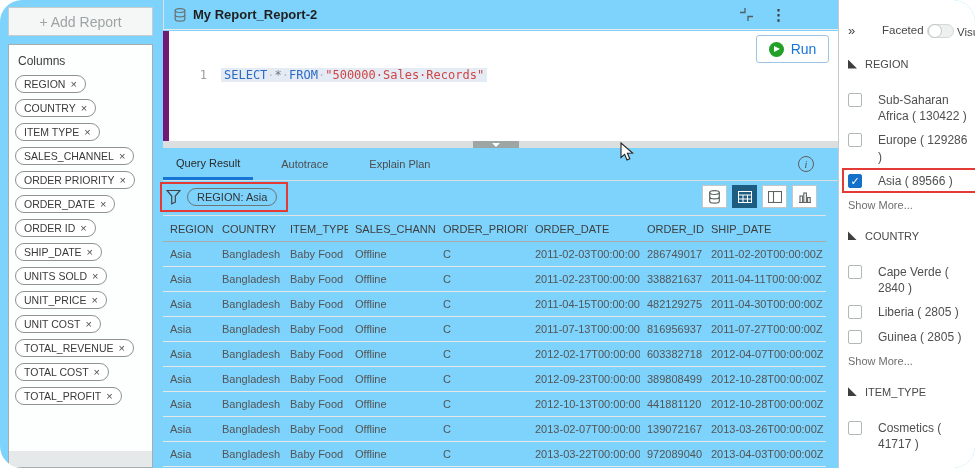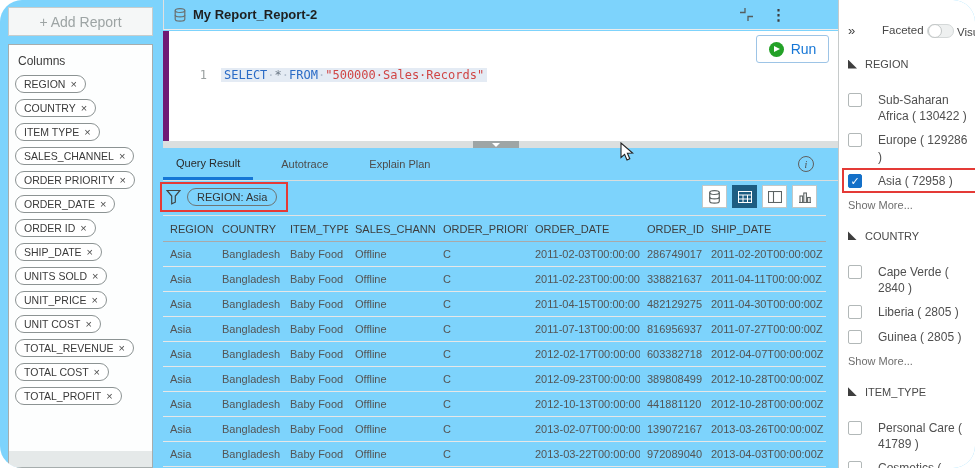--- a/index.html
+++ b/index.html
@@ -403,21 +403,21 @@
         <div class="facet-item">
           <span class="cb"></span>
           <span class="facet-label">Sub-Saharan Africa ( 130422 )</span>
         </div>
         <div class="facet-item">
           <span class="cb"></span>
           <span class="facet-label">Europe ( 129286 )</span>
         </div>
         <div class="facet-item annotated">
           <span class="cb checked">✓</span>
-          <span class="facet-label">Asia ( 72958 )</span>
+          <span class="facet-label">Asia ( 89566 )</span>
         </div>
         <div class="show-more">Show More...</div>
         <div class="facet-header">
           <span class="tri"></span>
           <span>COUNTRY</span>
         </div>
         <div class="facet-item">
           <span class="cb"></span>
           <span class="facet-label">Cape Verde ( 2840 )</span>
         </div>
@@ -426,24 +426,20 @@
           <span class="facet-label">Liberia ( 2805 )</span>
         </div>
         <div class="facet-item">
           <span class="cb"></span>
           <span class="facet-label">Guinea ( 2805 )</span>
         </div>
         <div class="show-more">Show More...</div>
         <div class="facet-header">
           <span class="tri"></span>
           <span>ITEM_TYPE</span>
-        </div>
-        <div class="facet-item">
-          <span class="cb"></span>
-          <span class="facet-label">Personal Care ( 41789 )</span>
         </div>
         <div class="facet-item">
           <span class="cb"></span>
           <span class="facet-label">Cosmetics ( 41717 )</span>
         </div>
       </div>
   </div>
 
   <span class="cursor">
     <svg width="18" height="20" viewBox="0 0 18 20">

